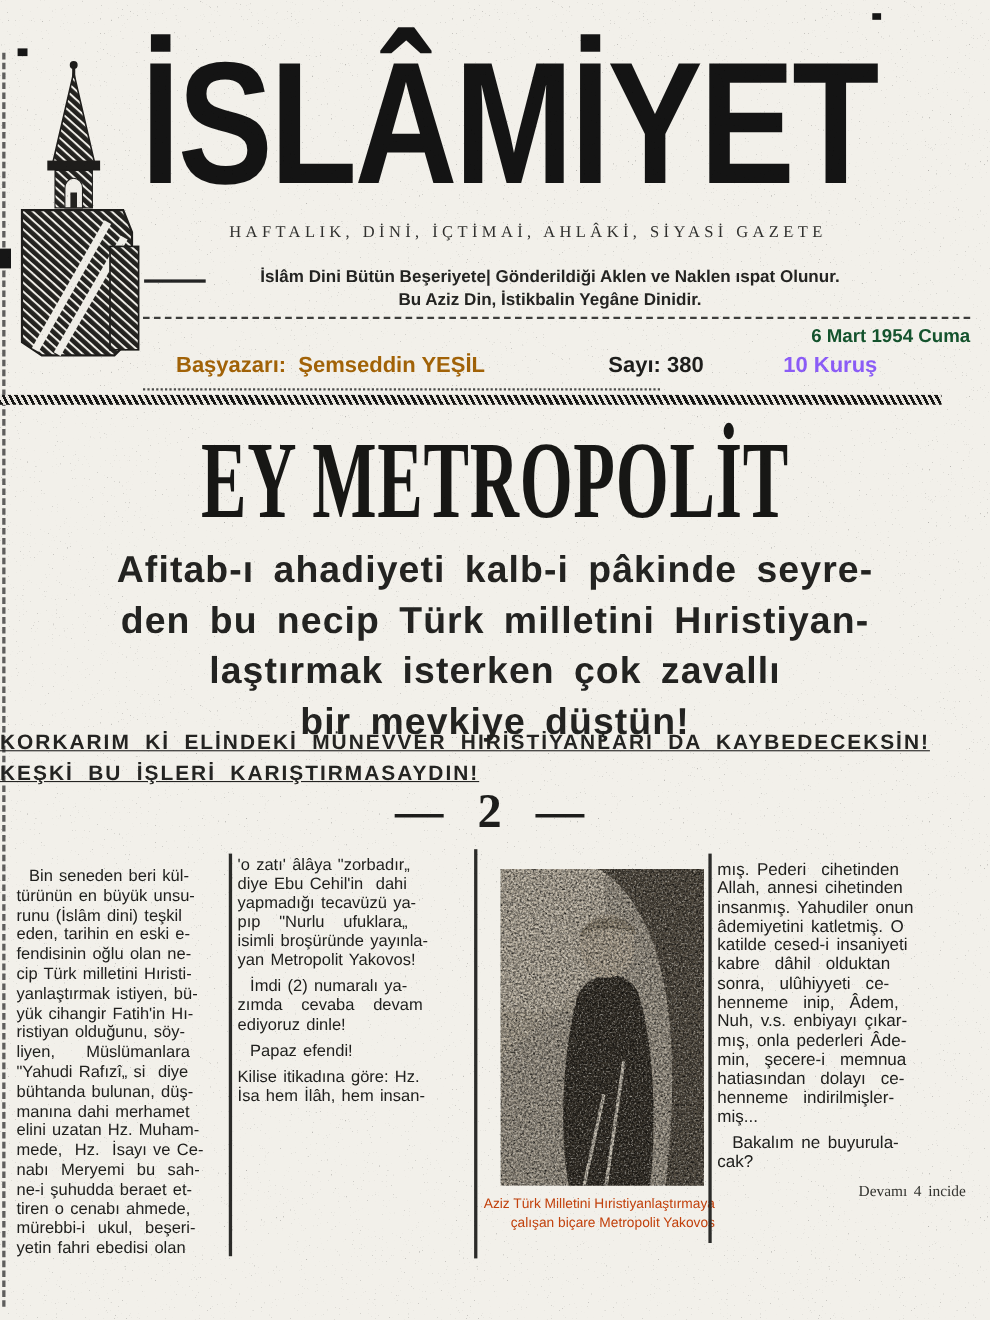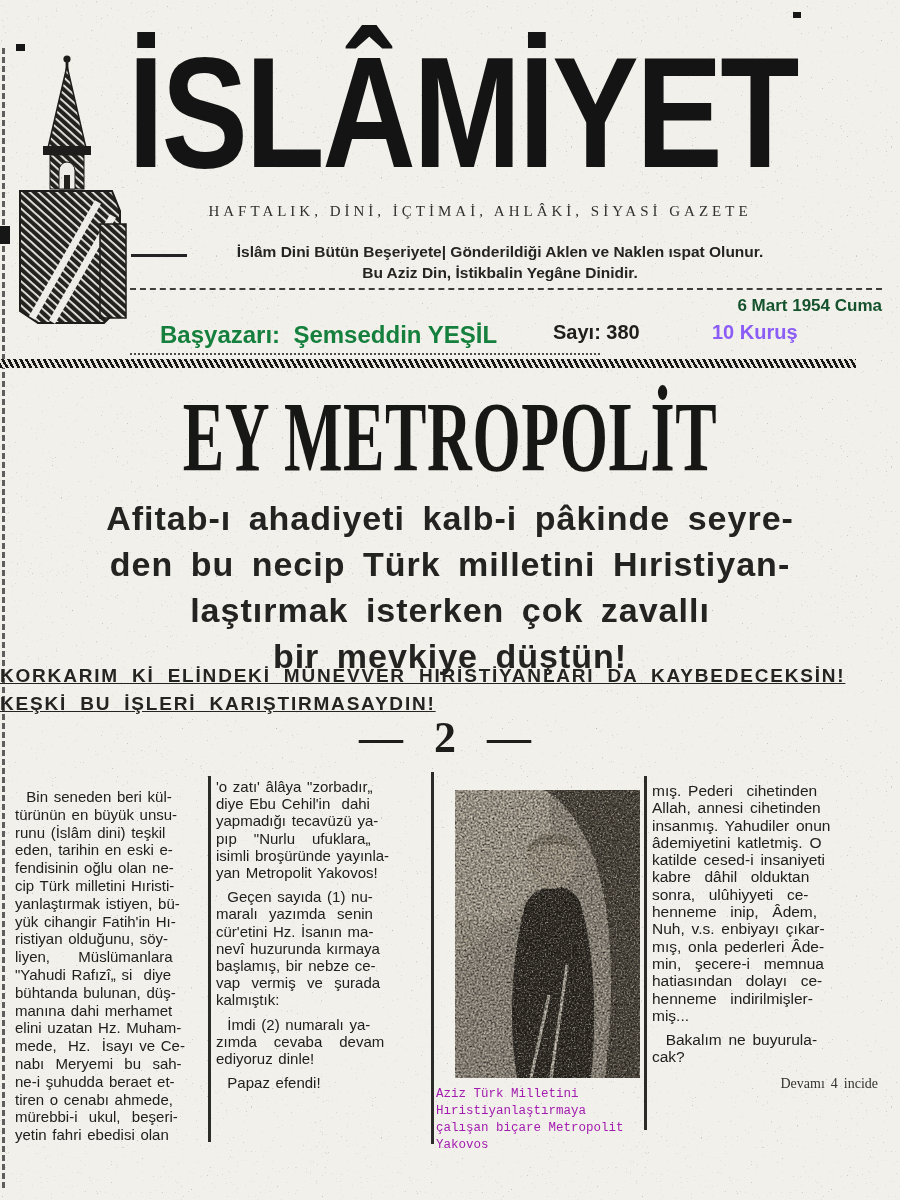--- a/index.html
+++ b/index.html
@@ -22,21 +22,21 @@
   }
   .mast-sub{
     left:140px;top:203px;width:680px;text-align:center;
     font-family:"Liberation Serif",serif;font-size:15px;letter-spacing:4px;
     color:#30302e;white-space:nowrap;
   }
   .motto{left:150px;top:241px;width:700px;text-align:center;font-weight:bold;font-size:15.5px;line-height:21px;color:#242422;}
   .shortline{left:131px;top:254px;width:56px;height:3px;background:#242424;}
   .dash-rule{left:130px;top:288px;width:752px;height:0;border-top:2px dashed #3e3e3c;}
   .issue-date{left:600px;top:296px;width:282px;text-align:right;font-weight:bold;font-size:17px;color:#14532d;}
-  .editor{left:160px;top:321px;font-weight:bold;font-size:24px;color:#15803d;}
+  .editor{left:160px;top:321px;font-weight:bold;font-size:20px;color:#a16207;}
   .issue-no{left:553px;top:321px;font-weight:bold;font-size:20px;color:#1e1e1c;}
   .price{left:712px;top:321px;font-weight:bold;font-size:20px;color:#8b5cf6;}
   .dot-rule{left:130px;top:353px;width:470px;height:0;border-top:2px dotted #4a4a48;}
   .zigzag{left:0;top:359px;width:856px;height:9px;
     background:repeating-linear-gradient(62deg,#171715 0 2.6px,#e9e6df 2.6px 5.2px);}
   
   .headline{
     left:0;top:387px;width:900px;text-align:center;white-space:nowrap;
     font-family:"Liberation Serif",serif;font-weight:bold;font-size:100px;line-height:1;
     color:#171715;transform:scaleX(.62);transform-origin:center top;letter-spacing:1px;
@@ -51,22 +51,22 @@
   .col{font-size:15px;line-height:17.8px;color:#20201e;}
   .col p{margin:0 0 7px 0;}
   .col1{left:15px;top:788px;width:196px;word-spacing:1.5px;}
   .col2{left:216px;top:778px;width:210px;line-height:17.2px;word-spacing:1.5px;}
   .col4{left:652px;top:782px;width:234px;font-size:15.5px;line-height:17.3px;word-spacing:2.5px;}
   .vdiv{width:2.5px;background:#2b2b29;}
   .d1{left:208px;top:776px;height:366px;}
   .d2{left:431px;top:772px;height:372px;}
   .d3{left:644px;top:776px;height:354px;}
   .photo{left:455px;top:790px;width:185px;height:288px;}
-  .caption{left:436px;top:1086px;width:214px;text-align:left;
-    font-family:Liberation Mono, monospace;font-size:12.5px;line-height:17px;color:#a21caf;}
+  .caption{left:436px;top:1086px;width:214px;text-align:right;
+    font-family:Liberation Sans, sans-serif;font-size:12.5px;line-height:17px;color:#c2410c;}
   .continued{display:block;text-align:right;padding-right:8px;margin-top:9px;
     font-family:"Liberation Serif",serif;font-size:14px;color:#33332f;}
   
   .noise{left:0;top:0;width:900px;height:1200px;z-index:50;pointer-events:none;opacity:.5;}
 </style>
 </head>
 <body>
 
 <div class="page">
 
@@ -146,31 +146,26 @@
 
   <div class="abs vdiv d1"></div>
 
   <div class="abs col col2">
     <p class="lines">'o zatı' âlâya "zorbadır„
 diye Ebu Cehil'in  dahi
 yapmadığı tecavüzü ya-
 pıp   "Nurlu   ufuklara„
 isimli broşüründe yayınla-
 yan Metropolit Yakovos!</p>
-    <p class="lines">  Geçen sayıda (1) nu-
-maralı  yazımda  senin
-cür'etini Hz. İsanın ma-
-nevî huzurunda kırmaya
-başlamış, bir nebze ce-
-vap  vermiş  ve  şurada
-kalmıştık:</p>
     <p class="lines">  İmdi (2) numaralı ya-
 zımda   cevaba   devam
 ediyoruz dinle!</p>
     <p class="lines">  Papaz efendi!</p>
+    <p class="lines">Kilise itikadına göre: Hz.
+İsa hem İlâh, hem insan-</p>
   </div>
 
   <div class="abs vdiv d2"></div>
 
   <svg class="abs photo" viewBox="0 0 185 288" aria-hidden="true">
     <defs>
       <filter id="phn">
           <feTurbulence type="fractalNoise" baseFrequency="0.5" numOctaves="3" seed="4"></feTurbulence>
         <feColorMatrix type="matrix" values="0 0 0 0 0  0 0 0 0 0  0 0 0 0 0  0.9 0.9 0.9 0 -1.05"></feColorMatrix>
         </filter>

